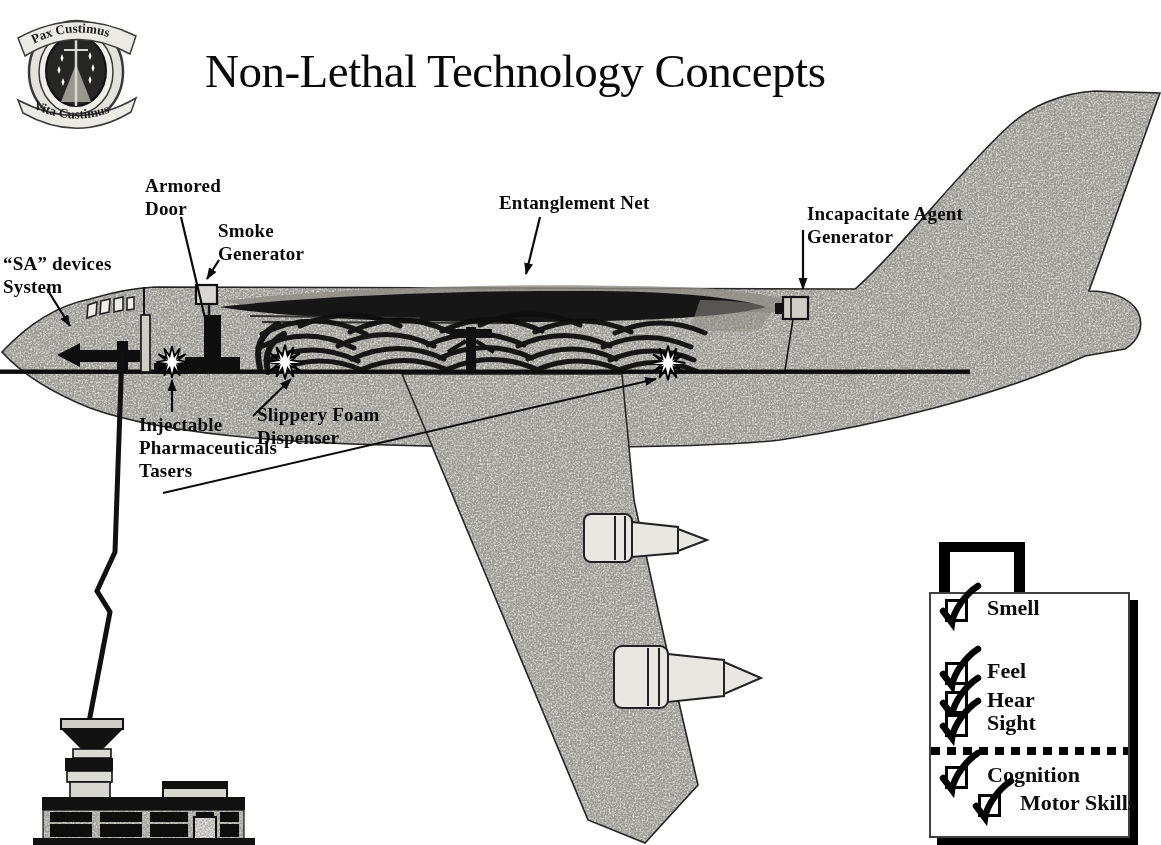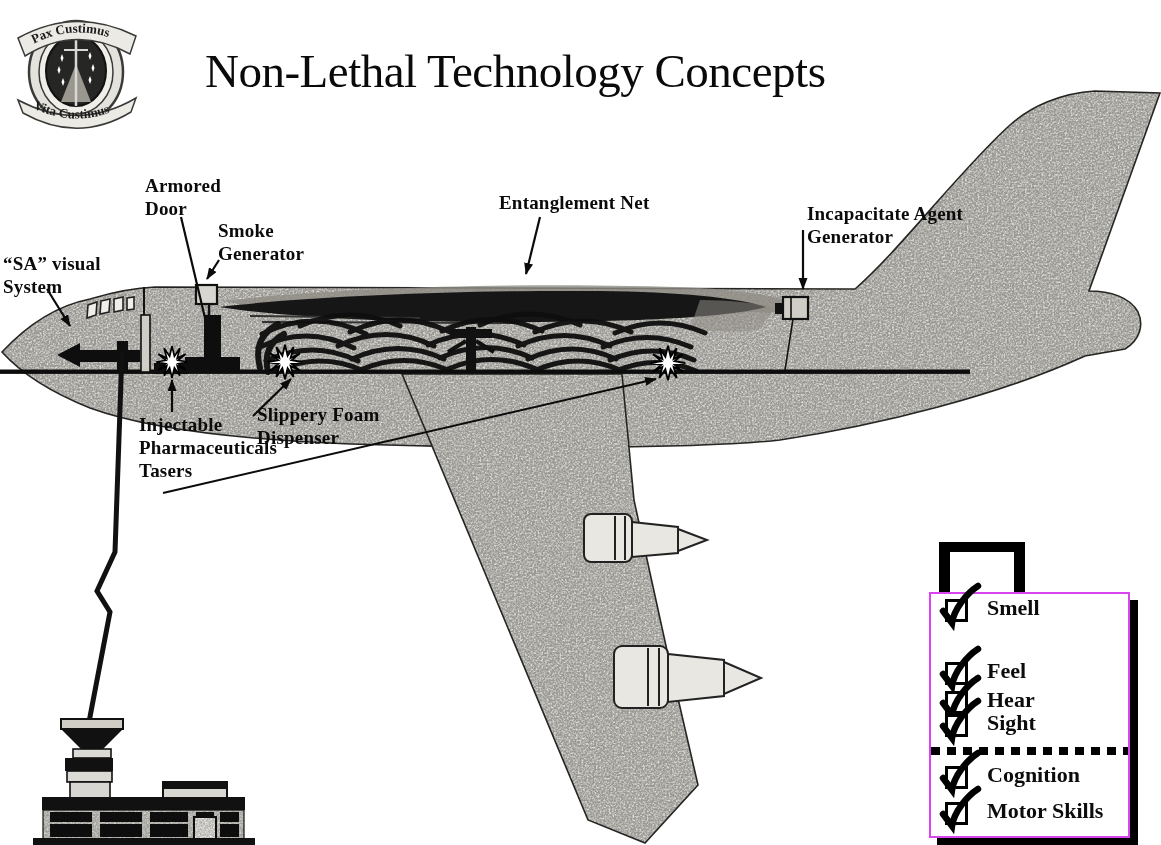--- a/index.html
+++ b/index.html
@@ -8,21 +8,21 @@
   .scene{position:absolute;left:0;top:0;width:1161px;height:845px;}
   .slide-title{position:absolute;left:205px;top:13px;width:790px;text-align:left;
         font-size:47px;font-weight:400;letter-spacing:-0.5px;color:#0a0a0a;}
   .plabel{position:absolute;font-weight:bold;font-size:19px;line-height:23px;
         white-space:pre-line;color:#0b0b0b;letter-spacing:0.2px;}
   
   .checklist{position:absolute;left:929px;top:535px;width:210px;height:312px;}
   .clip{position:absolute;left:10px;top:7px;width:86px;height:56px;background:#000;}
   .clip-inner{position:absolute;left:11px;top:10px;width:64px;height:46px;background:#fff;}
   .panel{position:absolute;left:0px;top:57px;width:197px;height:242px;background:#fff;
-        border:2px solid #d946ef;box-shadow:8px 8px 0 #000;overflow:visible;}
+        border:2px solid #404040;box-shadow:8px 8px 0 #000;overflow:visible;}
   .chk-row{position:absolute;left:0;width:100%;height:30px;}
   .chk-box{position:absolute;left:14px;top:0;width:17px;height:17px;border:3px solid #000;background:#fff;}
   .chk-mark{position:absolute;left:8px;top:-16px;width:42px;height:46px;overflow:visible;}
   .chk-label{position:absolute;left:56px;top:-4px;font-weight:bold;font-size:22px;white-space:nowrap;}
   .divider{position:absolute;left:0;right:0;top:153px;height:8px;
         background:repeating-linear-gradient(90deg,#000 0 9px,transparent 9px 16px);}
 </style>
 </head>
 <body>
 
@@ -228,21 +228,21 @@
 
   <h1 class="slide-title">Non-Lethal Technology Concepts</h1>
 
   <div class="plabel" style="left:145px;top:174px;">Armored
 Door</div>
   <div class="plabel" style="left:218px;top:219px;">Smoke
 Generator</div>
   <div class="plabel" style="left:499px;top:191px;">Entanglement Net</div>
   <div class="plabel" style="left:807px;top:202px;">Incapacitate Agent
 Generator</div>
-  <div class="plabel" style="left:3px;top:252px;">“SA” visual
+  <div class="plabel" style="left:3px;top:252px;">“SA” devices
 System</div>
   <div class="plabel" style="left:257px;top:403px;">Slippery Foam
 Dispenser</div>
   <div class="plabel" style="left:139px;top:413px;">Injectable
 Pharmaceuticals
 Tasers</div>
 
   <div class="checklist">
     <div class="clip">
       <div class="clip-inner"></div>
@@ -280,21 +280,21 @@
 
       <div class="divider"></div>
 
       <div class="chk-row" style="top:172px;">
         <div class="chk-box"></div>
         <svg class="chk-mark" viewBox="0 0 42 46">
             <path d="M4,28 L13,40 C15,26 28,10 39,3" fill="none" stroke="#000" stroke-width="6.5" stroke-linecap="round"></path>
           </svg>
         <div class="chk-label">Cognition</div>
       </div>
-      <div class="chk-row" style="top:208px;">
+      <div class="chk-row" style="top:200px;margin-left:33px;">
         <div class="chk-box"></div>
         <svg class="chk-mark" viewBox="0 0 42 46">
             <path d="M4,28 L13,40 C15,26 28,10 39,3" fill="none" stroke="#000" stroke-width="6.5" stroke-linecap="round"></path>
           </svg>
         <div class="chk-label">Motor Skills</div>
       </div>
 
     </div>
   </div>
 

